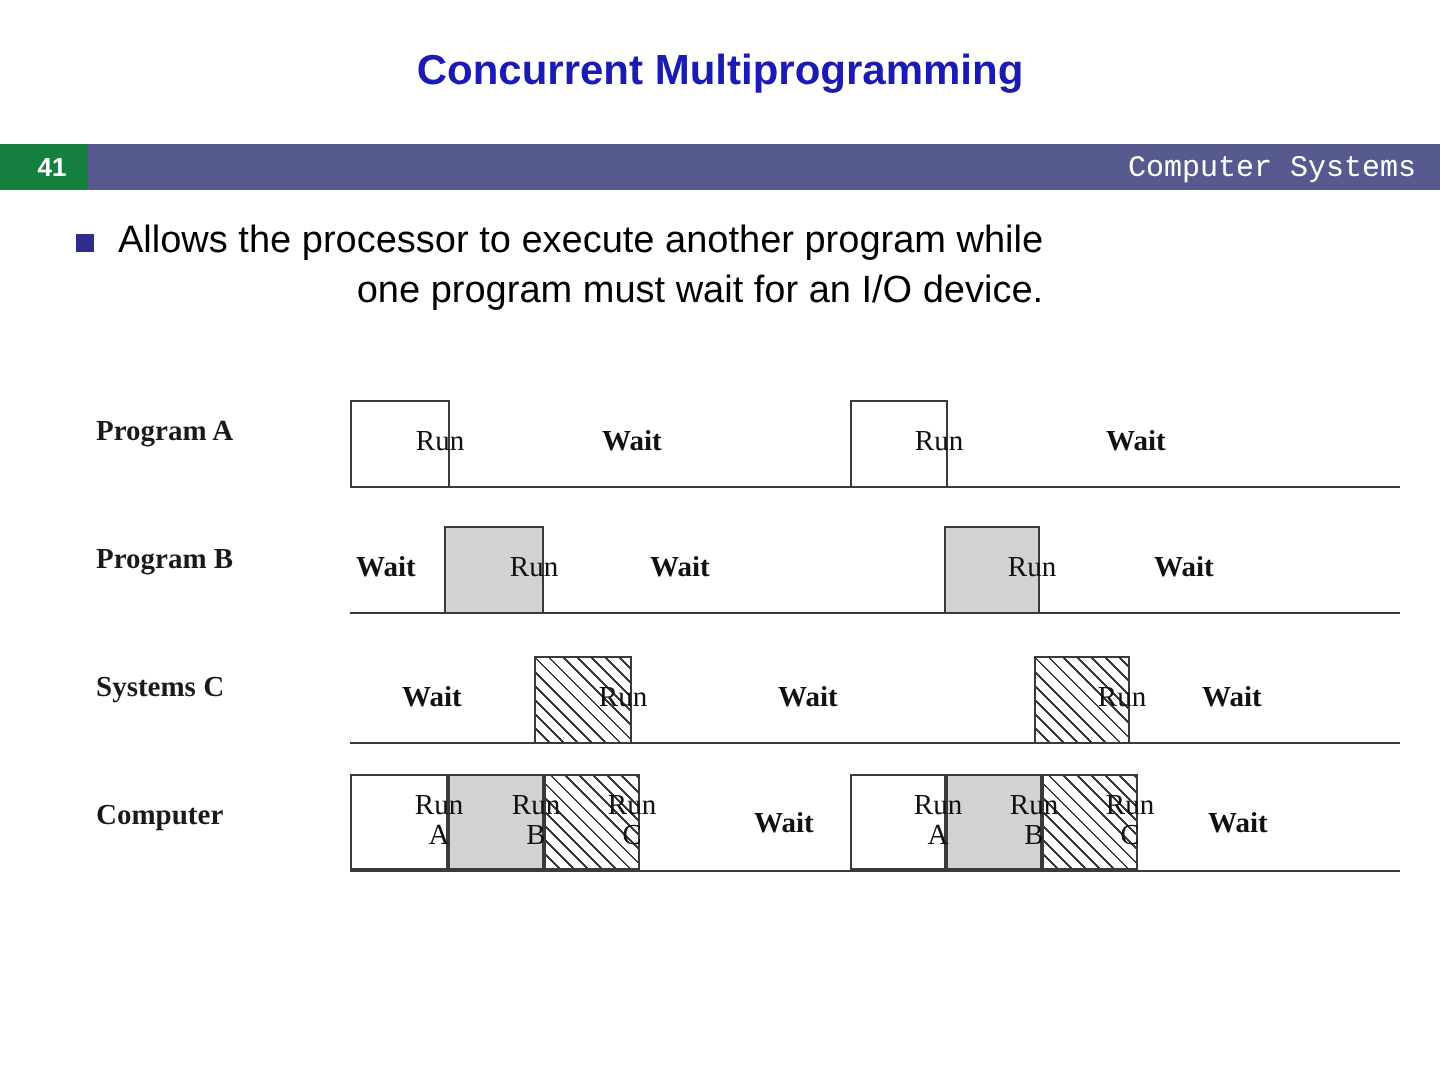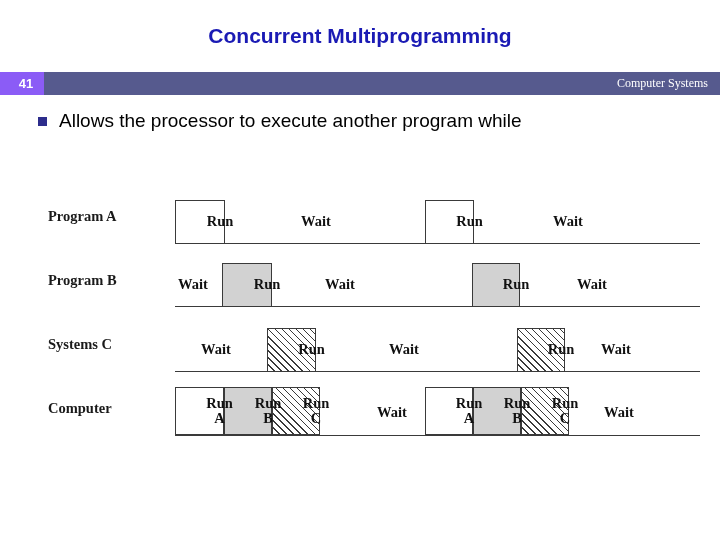--- a/index.html
+++ b/index.html
@@ -38,21 +38,21 @@
     top: 72px;
     width: 720px;
     height: 23px;
   }
   #slide-number-box {
     position: absolute;
     left: 0;
     top: 0;
     width: 52px;
     height: 23px;
-    background: #8b5cf6;
+    background: #15803d;
     color: #ffffff;
     font-size: 13px;
     font-weight: bold;
     display: flex;
     align-items: center;
     justify-content: center;
     font-family: "Liberation Sans", sans-serif;
   }
   #header-accent-bar {
     position: absolute;
@@ -60,22 +60,22 @@
     top: 0;
     width: 676px;
     height: 23px;
     background: #565a8e;
   }
   #header-subtitle {
     position: absolute;
     right: 12px;
     top: 4px;
     color: #ffffff;
-    font-size: 12px;
-    font-family: Liberation Serif, serif;
+    font-size: 15px;
+    font-family: Liberation Mono, monospace;
     white-space: nowrap;
     text-align: right;
   }
 
   
   #bullet-block {
     position: absolute;
     left: 38px;
     top: 108px;
     width: 660px;
@@ -132,21 +132,21 @@
   }
   .seg-box {
     position: absolute;
     box-sizing: border-box;
     border: 1.5px solid #3a3a3a;
     display: flex;
     align-items: center;
     justify-content: center;
     font-family: "Liberation Serif", serif;
     font-size: 14.5px;
-    font-weight: bold;
+    font-weight: normal;
     color: #111111;
     line-height: 1.05;
     text-align: center;
     padding-left: 40px;
   }
   .fill-white { background: #ffffff; }
   .fill-gray  { background: #d2d2d2; }
   .fill-hatch {
     background-color: #ffffff;
     background-image: repeating-linear-gradient(
@@ -181,20 +181,21 @@
   <div id="slide-number-box">41</div>
   <div id="header-accent-bar"></div>
   <div id="header-subtitle">Computer Systems</div>
 </div>
 
 <div id="bullet-block">
   <div class="bullet-row">
     <span class="bullet-marker"></span>
     <span class="bullet-text">
       <span>Allows the processor to execute another program while</span><br>
+      <span>one program must wait for an I/O device.</span>
     </span>
   </div>
 </div>
 
 <div id="diagram">
 
   <div class="prog-row" style="top:0px;">
     <div class="row-label">Program A</div>
     <div class="baseline" style="left:175px; top:57px; width:525px;"></div>
     <div class="seg-box fill-white" style="left:175px; top:14px; width:50px; height:44px;">

